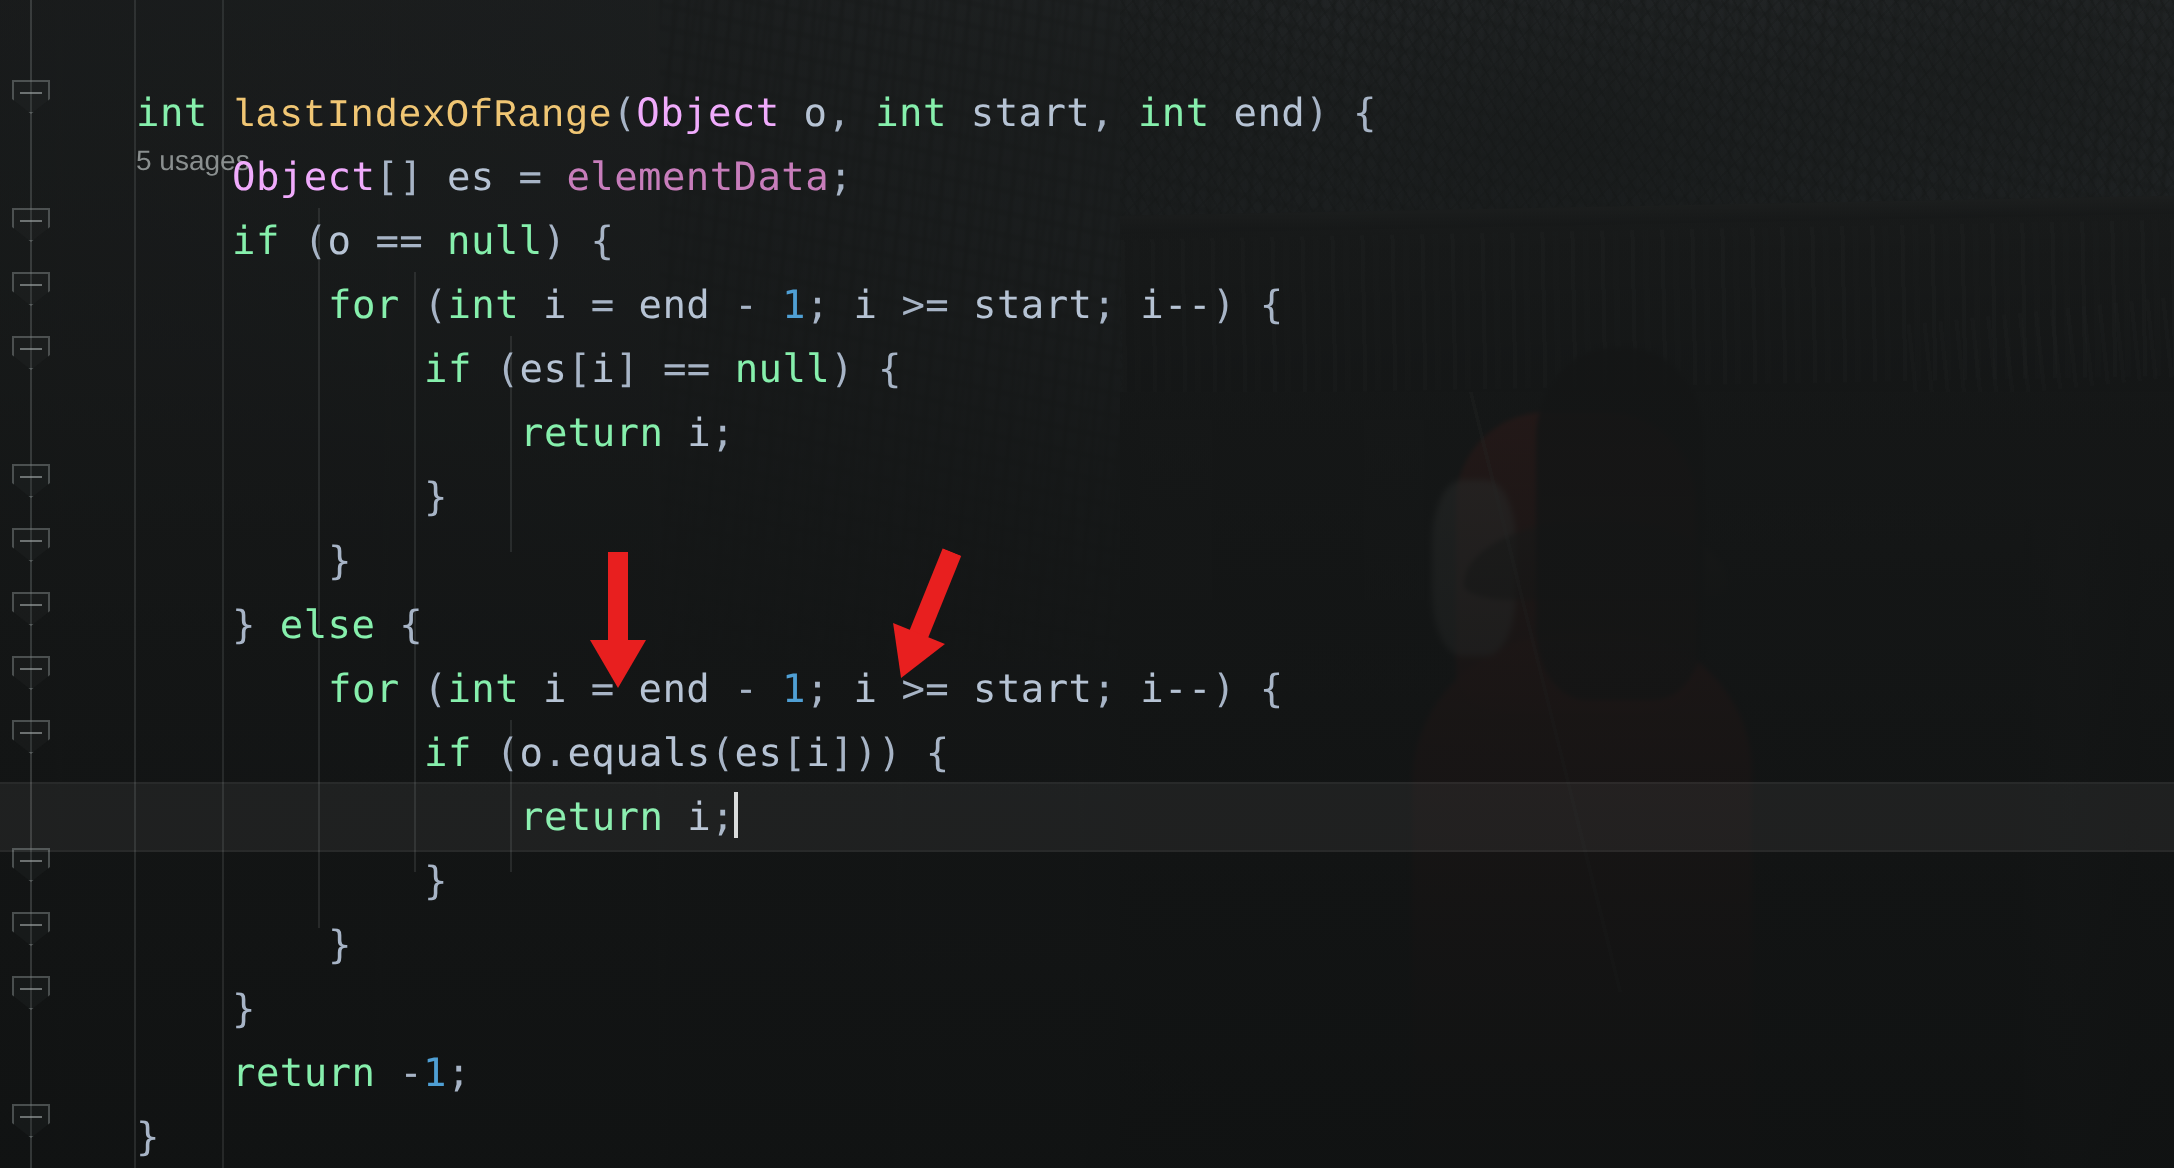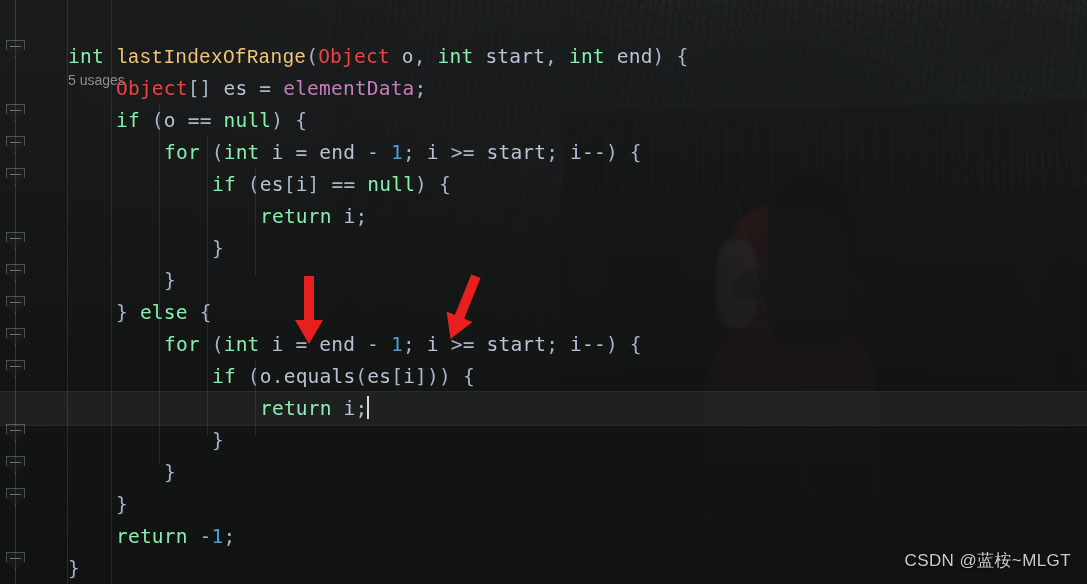--- a/index.html
+++ b/index.html
@@ -234,21 +234,21 @@
     position: absolute; left: 0; top: 0; width: 1087px; height: 584px;
     z-index: 1;
     background-image:
       linear-gradient(90deg, rgba(0,0,0,0) 0 67px, rgba(150,156,156,.17) 67px 68px, rgba(0,0,0,0) 68px 100%);
   }
   .ig { position: absolute; width: 1px; background: rgba(150,156,156,.16); }
 
   
   .kw   { color: #86efac; }   
   .meth { color: #f0c674; font-family: Liberation Mono, monospace; }   
-  .type { color: #ef4444; }   
+  .type { color: #f0abfc; }   
   .id   { color: #b6c3d4; }   
   .fld  { color: #c77dbb; }   
   .num  { color: #4f9fd4; }   
   .op   { color: #a7b4c6; }
   .par  { color: #a7b4c6; }
   .br   { color: #a7b4c6; }
 
   .caret {
     display: inline-block;
     width: 2px; height: 23px;
@@ -376,15 +376,14 @@
       <div class="arrow" style="left: 292px; top: 276px; width: 34px; height: 68px; transform: rotate(0deg); transform-origin: 50% 0%;"><svg width="34" height="68" viewBox="0 0 34 68">
           <rect x="12" y="0" width="10" height="46" fill="#e81f1f"></rect>
           <polygon points="3,44 31,44 17,68" fill="#e81f1f"></polygon>
         </svg></div>
       <div class="arrow" style="left: 459px; top: 276px; width: 34px; height: 68px; transform: rotate(22deg); transform-origin: 50% 0%;"><svg width="34" height="68" viewBox="0 0 34 68">
           <rect x="12" y="0" width="10" height="46" fill="#e81f1f"></rect>
           <polygon points="3,44 31,44 17,68" fill="#e81f1f"></polygon>
         </svg></div>
     </div>
 
-  <div id="watermark">CSDN @蓝桉~MLGT</div>
 
 </div>
 
 </body></html>

